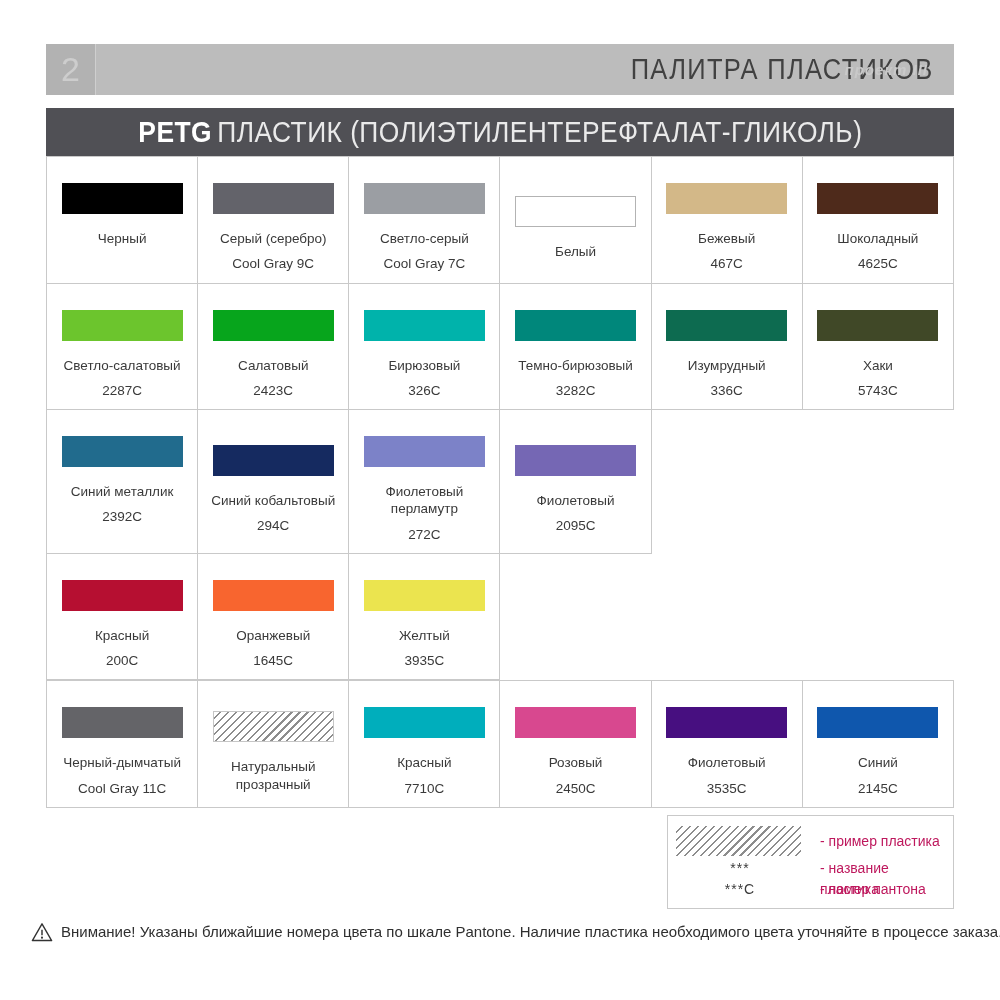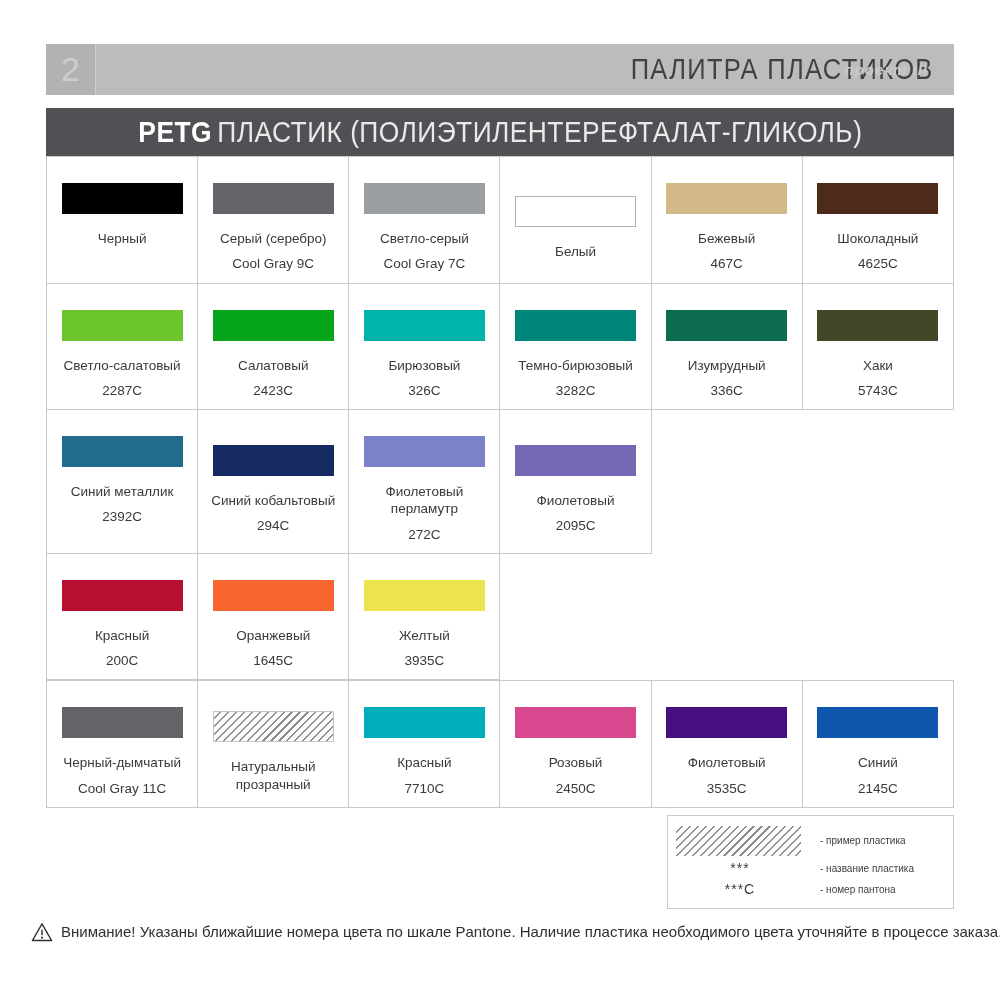--- a/index.html
+++ b/index.html
@@ -38,21 +38,21 @@
   .swatch.hatch { border:1px solid #c6c6c6; }
   .label { margin-top:16px; font-size:13.5px; line-height:1.28; text-align:center; color:#3a3a3a; max-width:132px; }
   .code  { margin-top:8px; }
 
   
   .legend { margin-top:7px; margin-left:auto; width:287px; border:1px solid #c9c9c9; background:#fff;
             padding:8px 10px 8px 8px; display:grid; grid-template-columns:128px 1fr; column-gap:16px; align-items:center; }
   .legend-swatch { width:125px; height:30px; }
   .legend-row-h { height:34px; display:flex; align-items:center; }
   .legend-sym { text-align:center; font-size:14px; height:21px; line-height:21px; color:#3a3a3a; letter-spacing:1px; }
-  .legend-label { font-size:10px; color:#404040; height:21px; line-height:21px; }
+  .legend-label { font-size:14px; color:#be185d; height:21px; line-height:21px; }
   .legend-label.first { height:34px; line-height:34px; }
 
   
   .note { margin:13px 31px 0 31px; display:flex; align-items:center; gap:8px; }
   .note-text { font-size:15px; color:#2f2f2f; white-space:nowrap; }
   .warn-svg { display:block; }
 </style>
 </head>
 <body>
 

